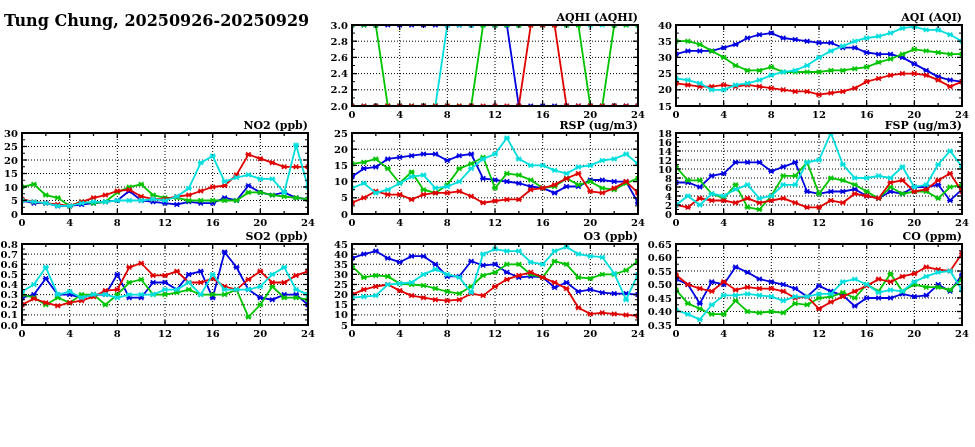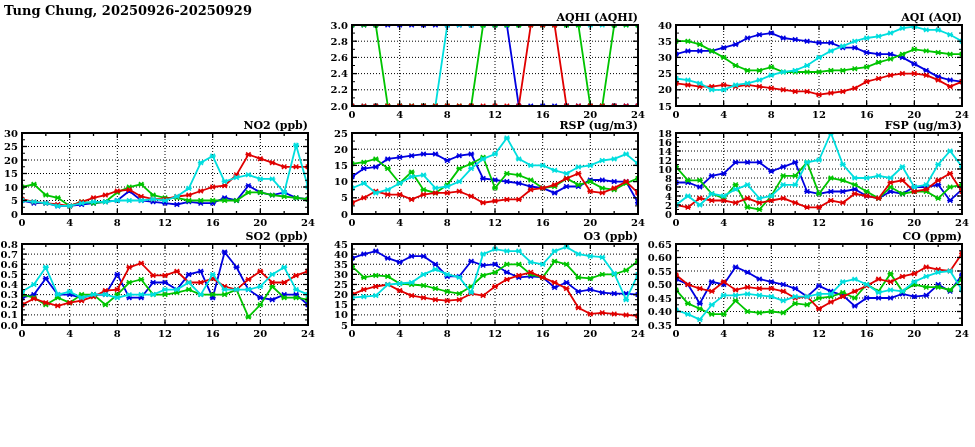--- a/index.html
+++ b/index.html
@@ -2,22 +2,22 @@
 <html><head>
 <meta charset="utf-8">
 <style>
   html,body{margin:0;padding:0;}
   body{
     width:975px;height:447px;position:relative;overflow:hidden;
     background:#ffffff;
     font-family:"DejaVu Serif", serif;
   }
   #page-title{
-    position:absolute;left:4px;top:3px;
-    font-size:13px;font-weight:bold;color:#000;
+    position:absolute;left:4px;top:11px;
+    font-size:16px;font-weight:bold;color:#000;
     letter-spacing:0px;white-space:nowrap;
   }
   .chart-svg{position:absolute;}
 </style>
 </head>
 <body>
 
 <div id="page-title">Tung Chung, 20250926-20250929</div>
 
 <div id="charts-root">

